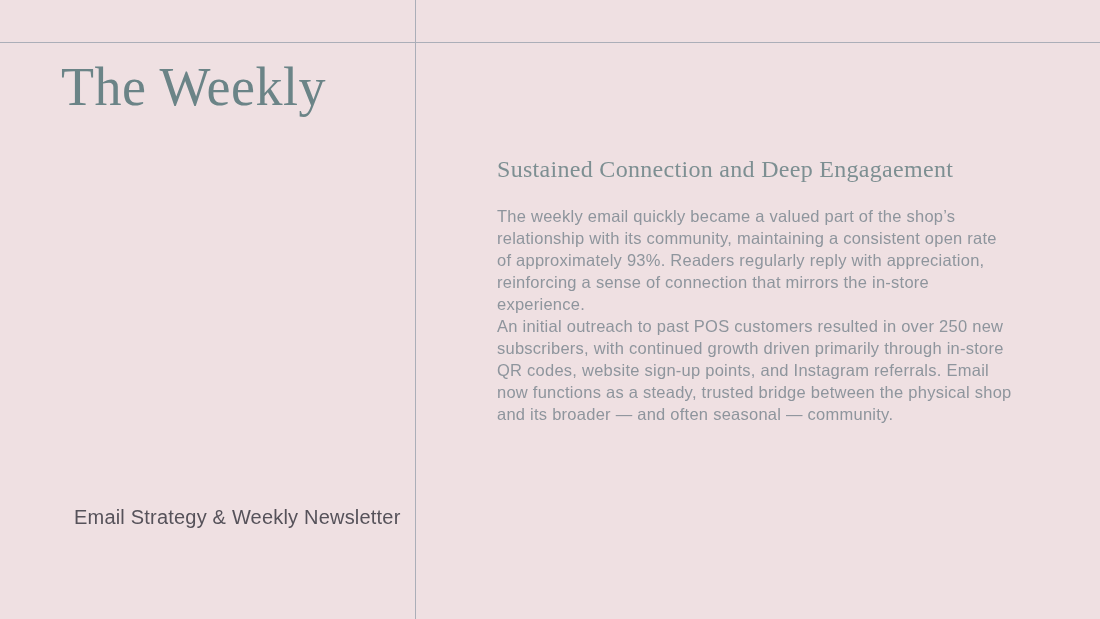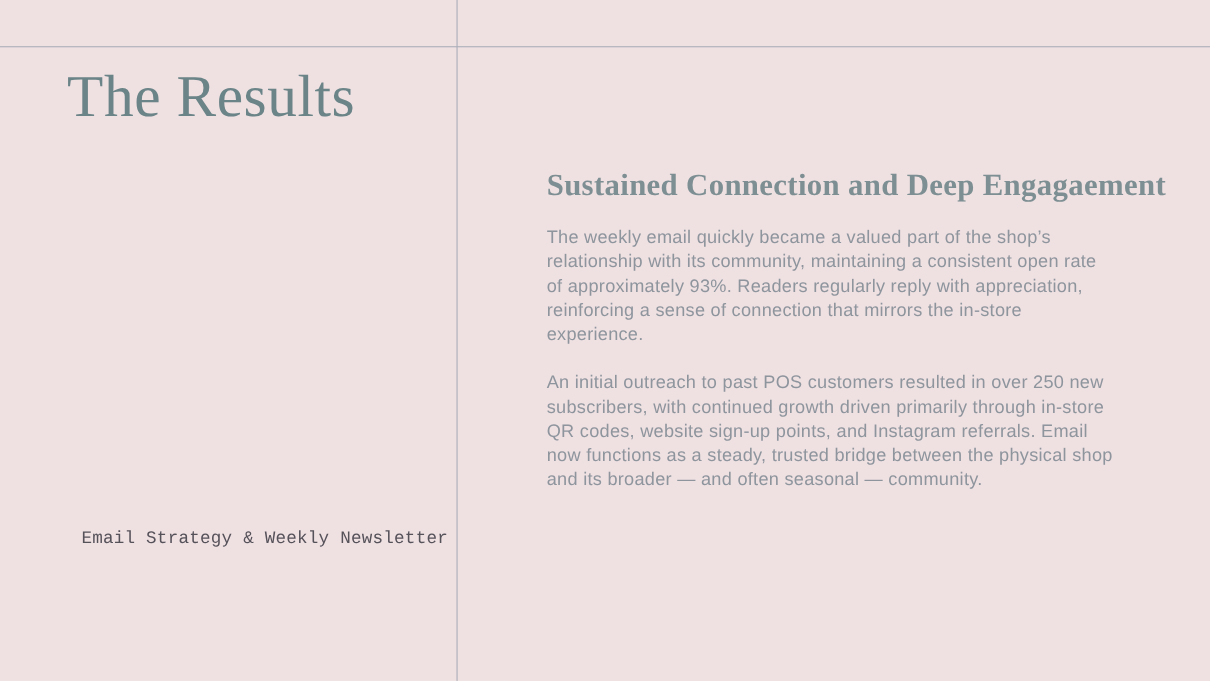--- a/index.html
+++ b/index.html
@@ -46,65 +46,64 @@
     font-family: "Liberation Serif", "DejaVu Serif", serif;
     font-weight: 400;
     font-size: 54px;
     line-height: 1;
     letter-spacing: 0.5px;
     color: var(--title);
     white-space: nowrap;
   }
   .project-label {
     position: absolute;
-    top: 480px;
+    top: 507px;
     left: 74px;
-    font-family: Liberation Mono, monospace;
+    font-family: Liberation Sans, sans-serif;
     font-weight: 400;
-    font-size: 16px;
+    font-size: 20px;
     line-height: 21px;
     letter-spacing: 0.2px;
     color: var(--label);
   }
   .content {
     position: absolute;
     top: 156px;
     left: 497px;
     width: 516px;
   }
   .content-heading {
     font-family: "Liberation Serif", "DejaVu Serif", serif;
-    font-weight: 700;
-    font-size: 28px;
+    font-weight: 400;
+    font-size: 24px;
     line-height: 26px;
     letter-spacing: 0.3px;
     color: var(--heading);
     white-space: nowrap;
   }
   .content-paragraph {
-    margin-top: 22px;
     font-family: "Liberation Sans", "DejaVu Sans", sans-serif;
     font-weight: 400;
     font-size: 16.5px;
     line-height: 22px;
     letter-spacing: 0.25px;
     color: var(--body);
   }
   .content-paragraph:first-of-type {
     margin-top: 23px;
   }
 </style>
 </head>
 <body>
 
 <div class="slide">
   <div class="hline"></div>
   <div class="vline"></div>
 
-  <h1 class="slide-title">The Results</h1>
+  <h1 class="slide-title">The Weekly</h1>
 
   <div class="content">
     <h2 class="content-heading">Sustained Connection and Deep Engagaement</h2>
     <p class="content-paragraph">The weekly email quickly became a valued part of the shop’s relationship with its community, maintaining a consistent open rate of approximately 93%. Readers regularly reply with appreciation, reinforcing a sense of connection that mirrors the in-store experience.</p>
     <p class="content-paragraph">An initial outreach to past POS customers resulted in over 250 new subscribers, with continued growth driven primarily through in-store QR codes, website sign-up points, and Instagram referrals. Email now functions as a steady, trusted bridge between the physical shop and its broader — and often seasonal — community.</p>
   </div>
 
   <div class="project-label">
     <div>Email Strategy &amp; Weekly Newsletter</div>
   </div>

